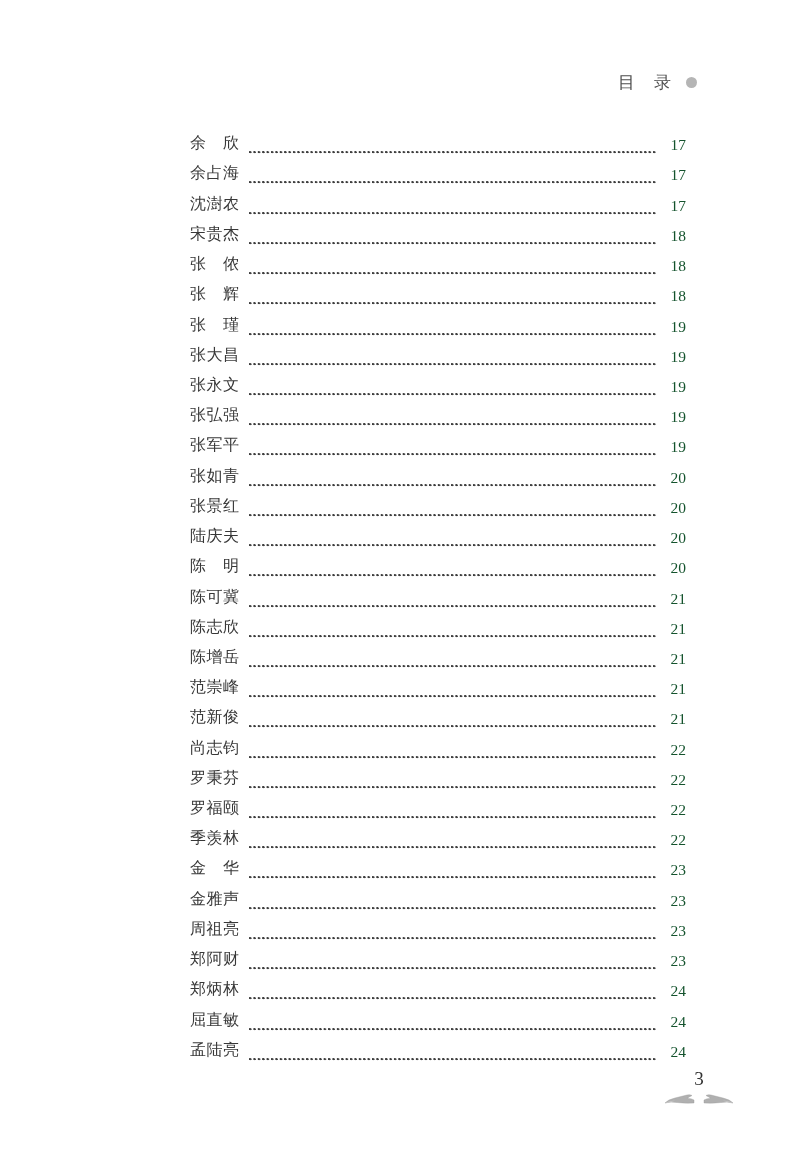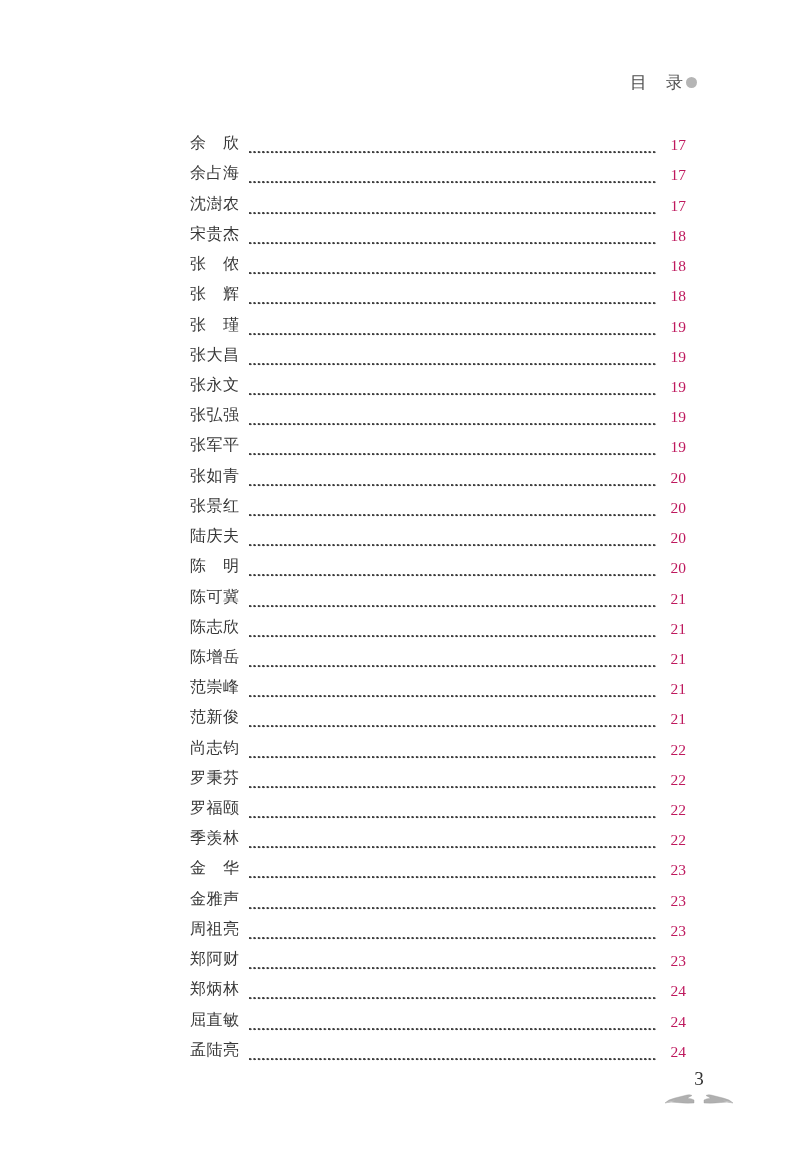--- a/index.html
+++ b/index.html
@@ -19,21 +19,21 @@
     position: absolute;
     inset: 0;
   }
   
   .running-head {
     position: absolute;
     top: 71px;
     right: 103px;
     display: flex;
     align-items: center;
-    gap: 2px;
+    gap: 14px;
   }
   .running-head .title {
     font-size: 17px;
     letter-spacing: 1px;
     color: #4d4d4d;
     white-space: pre;
   }
   .head-bullet {
     width: 11px;
     height: 11px;
@@ -67,21 +67,21 @@
     background-image: radial-gradient(circle at 1.2px 1.2px, #3d3d3d 1px, rgba(0,0,0,0) 1.35px);
     background-size: 4.4px 3px;
     background-repeat: repeat-x;
     background-position: left center;
   }
   .toc-page {
     flex: 0 0 auto;
     min-width: 22px;
     text-align: right;
     font-size: 15.5px;
-    color: #be185d;
+    color: #14532d;
   }
   
   .footer {
     position: absolute;
     left: 660px;
     top: 1068px;
     width: 78px;
     text-align: center;
   }
   .folio {

